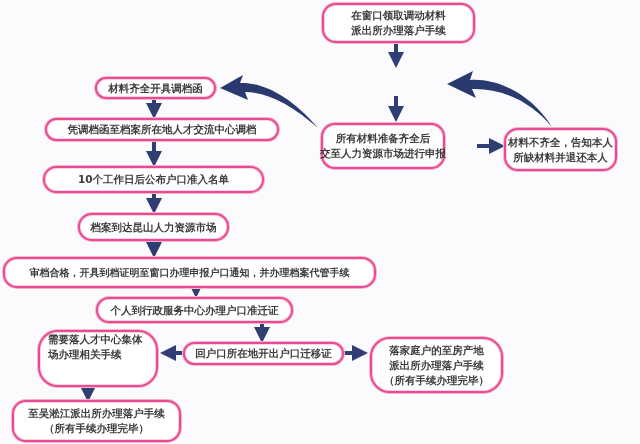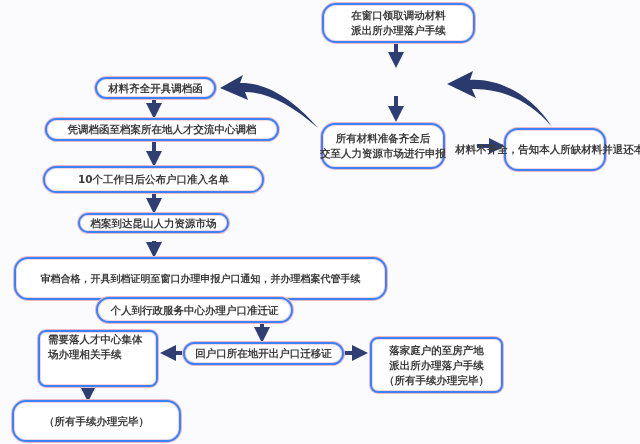--- a/index.html
+++ b/index.html
@@ -14,30 +14,30 @@
       position: absolute; left: 82px; top: 6px;
       font-size: 21px; font-weight: bold; color: #3a4a7a;
       letter-spacing: 1px;
       text-shadow: 0 0 1px #8c9bc6;
       white-space: nowrap;
     }
     .node {
       position: absolute;
       box-sizing: border-box;
       background: #ffffff;
-      border: 2px solid #3b82f6;
+      border: 2px solid #ec4899;
       box-shadow: 0 0 0 1px #f0b8c4, inset 0 0 0 1px #f6d6dd;
       color: #3d3d3d;
       font-size: 10.5px; font-weight: bold;
       display: flex; align-items: center; justify-content: center;
       text-align: center; line-height: 15px;
       white-space: nowrap;
     }
     .pill { border-radius: 14px; }
-    .rect { border-radius: 8px; }
+    .rect { border-radius: 20px; }
     .node .line { display: block; }
     .node.left { justify-content: flex-start; text-align: left; padding-left: 8px; }
     svg.arrows { position: absolute; left: 0; top: 0; }
   </style>
 </head>
 <body>
 
 <div id="stage">
 
   <svg class="arrows" width="640" height="444">
@@ -74,42 +74,42 @@
     <span class="line">在窗口领取调动材料</span>
     <span class="line">派出所办理落户手续</span>
   </div>
 
 
   <div class="node pill" style="left:321px;top:123px;width:124px;height:46px;flex-direction:column;">
     <span class="line">所有材料准备齐全后</span>
     <span class="line">交至人力资源市场进行申报</span>
   </div>
 
-  <div class="node pill" style="left:504px;top:128px;width:102px;height:43px;flex-direction:row;">
+  <div class="node pill" style="left:504px;top:128px;width:113px;height:43px;flex-direction:column;">
     <span class="line">材料不齐全，告知本人</span>
     <span class="line">所缺材料并退还本人</span>
   </div>
 
   <div class="node pill" style="left:95px;top:77px;width:121px;height:22px;">
     <span class="line">材料齐全开具调档函</span>
   </div>
 
   <div class="node pill" style="left:45px;top:118px;width:234px;height:23px;">
     <span class="line">凭调档函至档案所在地人才交流中心调档</span>
   </div>
 
   <div class="node pill" style="left:43px;top:166px;width:221px;height:27px;">
     <span class="line">10个工作日后公布户口准入名单</span>
   </div>
 
-  <div class="node pill" style="left:78px;top:213px;width:151px;height:20px;">
+  <div class="node pill" style="left:78px;top:213px;width:151px;height:28px;">
     <span class="line">档案到达昆山人力资源市场</span>
   </div>
 
-  <div class="node pill" style="left:14px;top:257px;width:373px;height:43px;font-size:10px;">
+  <div class="node pill" style="left:3px;top:257px;width:373px;height:31px;font-size:10px;">
     <span class="line">审档合格，开具到档证明至窗口办理申报户口通知，并办理档案代管手续</span>
   </div>
 
   <div class="node pill" style="left:96px;top:297px;width:197px;height:26px;">
     <span class="line">个人到行政服务中心办理户口准迁证</span>
   </div>
 
   <div class="node rect left" style="left:38px;top:330px;width:120px;height:57px;flex-direction:column;align-items:flex-start;">
     <span class="line">需要落人才中心集体</span>
     <span class="line">场办理相关手续</span>
@@ -119,16 +119,17 @@
     <span class="line">回户口所在地开出户口迁移证</span>
   </div>
 
   <div class="node rect" style="left:370px;top:337px;width:133px;height:56px;flex-direction:column;">
     <span class="line">落家庭户的至房产地</span>
     <span class="line">派出所办理落户手续</span>
     <span class="line">（所有手续办理完毕）</span>
   </div>
 
   <div class="node pill" style="left:12px;top:400px;width:169px;height:42px;flex-direction:column;">
+    <span class="line">至吴淞江派出所办理落户手续</span>
     <span class="line">（所有手续办理完毕）</span>
   </div>
 
 </div>
 
 </body></html>

